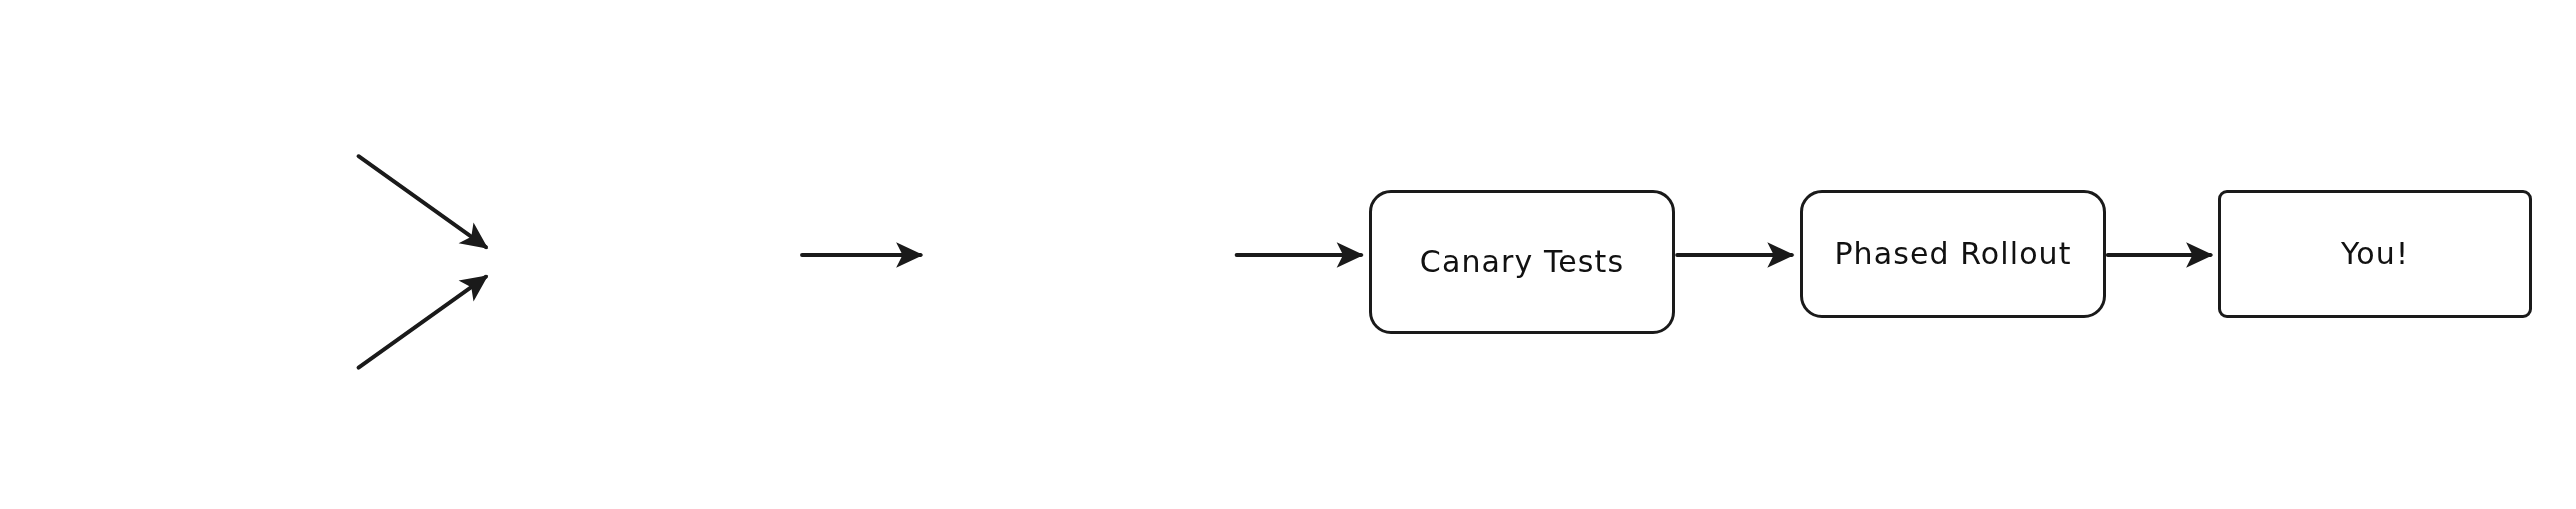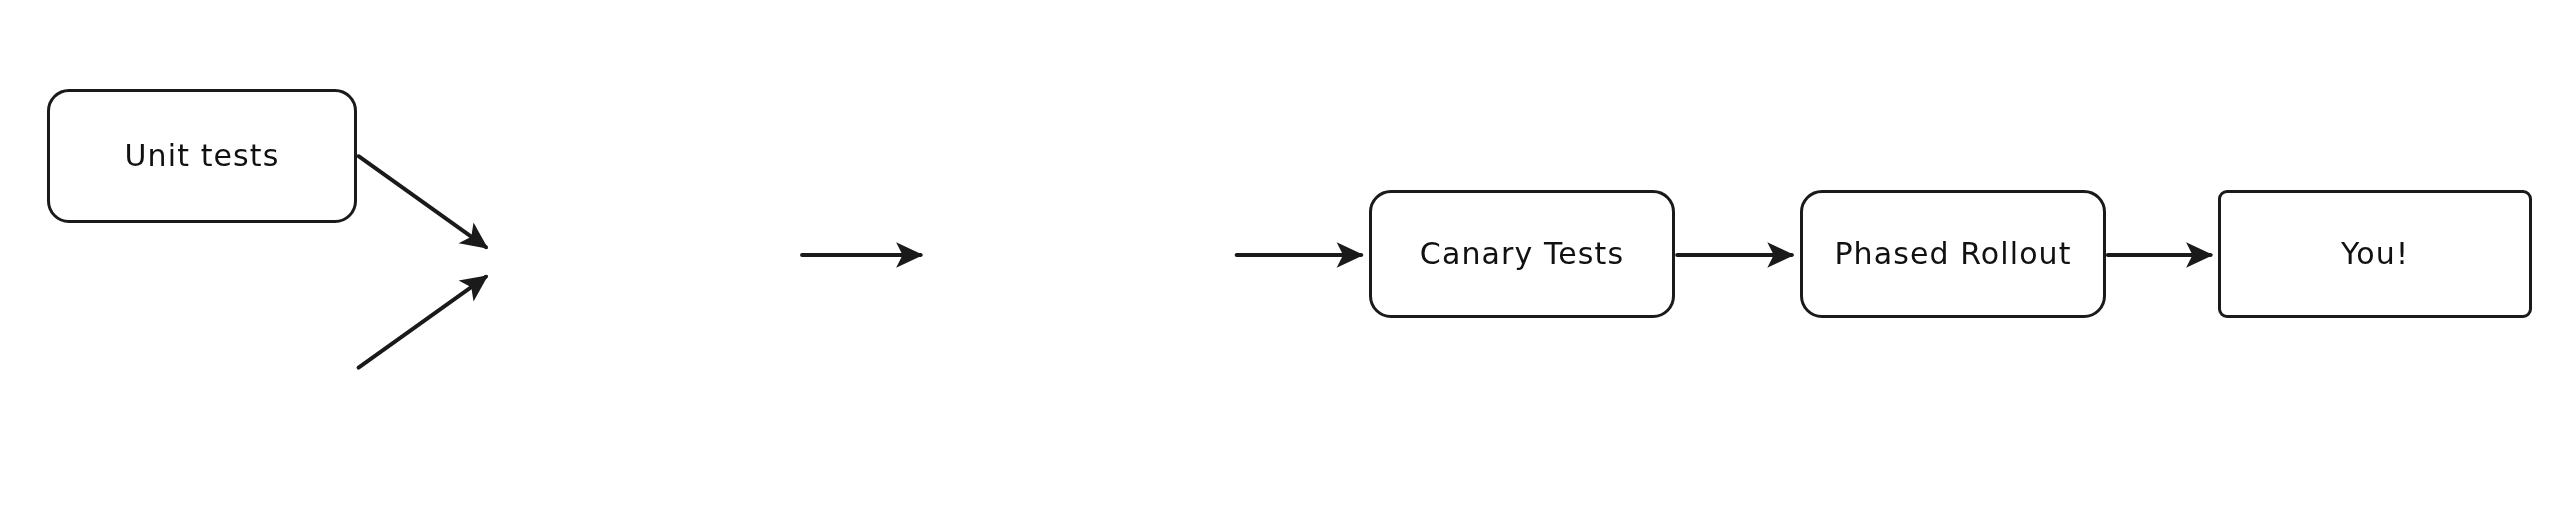--- a/index.html
+++ b/index.html
@@ -63,28 +63,25 @@
     <g fill="none" stroke="#1a1a1a" stroke-width="4" stroke-linecap="round" stroke-linejoin="round">
       <path d="M 363 158 L 492 250" marker-end="url(#arrowhead)"></path>
       <path d="M 363 372 L 492 280" marker-end="url(#arrowhead)"></path>
       <path d="M 812 258 L 932 258" marker-end="url(#arrowhead)"></path>
       <path d="M 1252 258 L 1378 258" marker-end="url(#arrowhead)"></path>
       <path d="M 1698 258 L 1814 258" marker-end="url(#arrowhead)"></path>
       <path d="M 2134 258 L 2238 258" marker-end="url(#arrowhead)"></path>
     </g>
   </svg>
 
-  <div class="node" style="left:47px; top:89px; width:310px; height:134px;">
-    <span class="node-label">Unit tests</span>
-  </div>
 
 
 
 
-  <div class="node" style="left:1369px; top:190px; width:306px; height:128px;">
+  <div class="node" style="left:1369px; top:190px; width:306px; height:144px;">
     <span class="node-label">Canary Tests</span>
   </div>
 
   <div class="node" style="left:1800px; top:190px; width:306px; height:128px;">
     <span class="node-label">Phased Rollout</span>
   </div>
 
   <div class="node" style="left:2218px; top:190px; width:314px; height:128px;border-radius:9px;">
     <span class="node-label">You!</span>
   </div>

